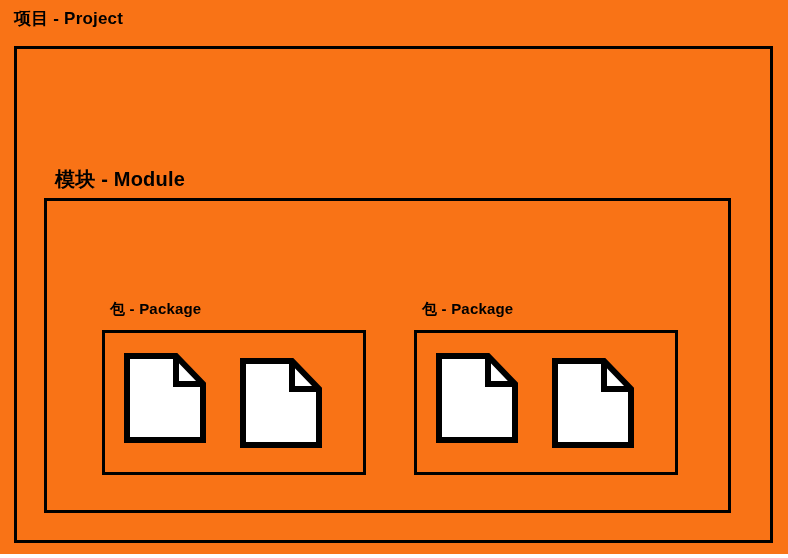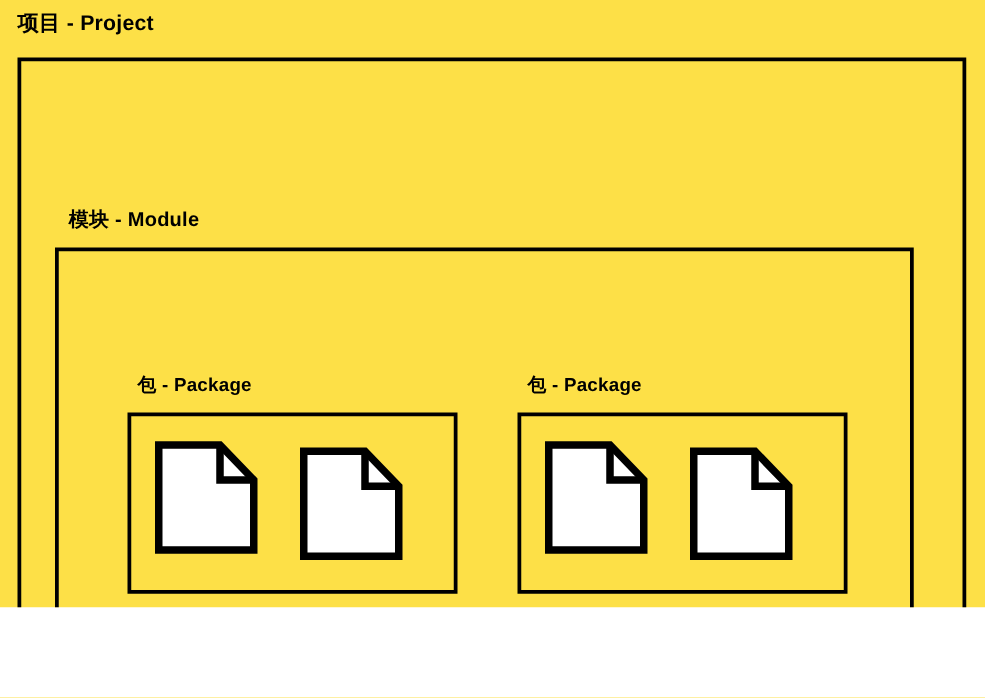--- a/index.html
+++ b/index.html
@@ -8,36 +8,36 @@
     background: #ffffff;
   }
   body {
     font-family: "Liberation Sans", "DejaVu Sans", sans-serif;
     color: #000000;
   }
 
   #canvas {
     position: relative;
     width: 788px;
-    height: 486px;
-    background: #fde047;
+    height: 554px;
+    background: #f97316;
     overflow: hidden;
   }
 
   
   .box-label {
     position: absolute;
     font-weight: bold;
     color: #000000;
     white-space: nowrap;
     line-height: 1;
     letter-spacing: 0.2px;
   }
   .label-project { left: 14px;  top: 10px;  font-size: 17px; }
-  .label-module  { left: 55px;  top: 169px; font-size: 16px; }
+  .label-module  { left: 55px;  top: 169px; font-size: 20px; }
   .label-pkg-1   { left: 110px; top: 301px; font-size: 15px; }
   .label-pkg-2   { left: 422px; top: 301px; font-size: 15px; }
 
   
   .frame {
     position: absolute;
     box-sizing: border-box;
     background: transparent;
     border-style: solid;
     border-color: #000000;

